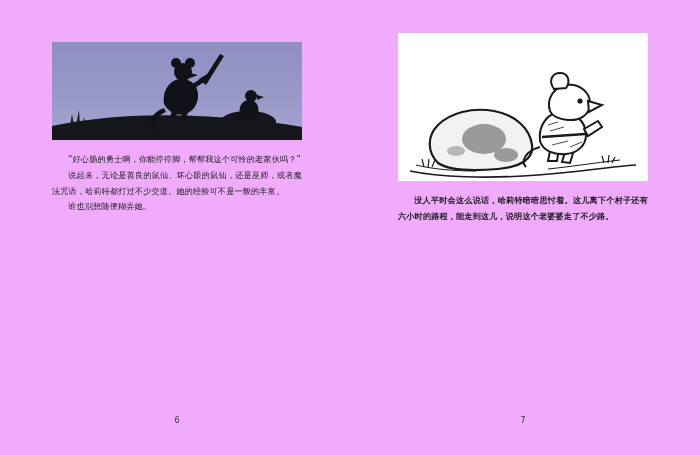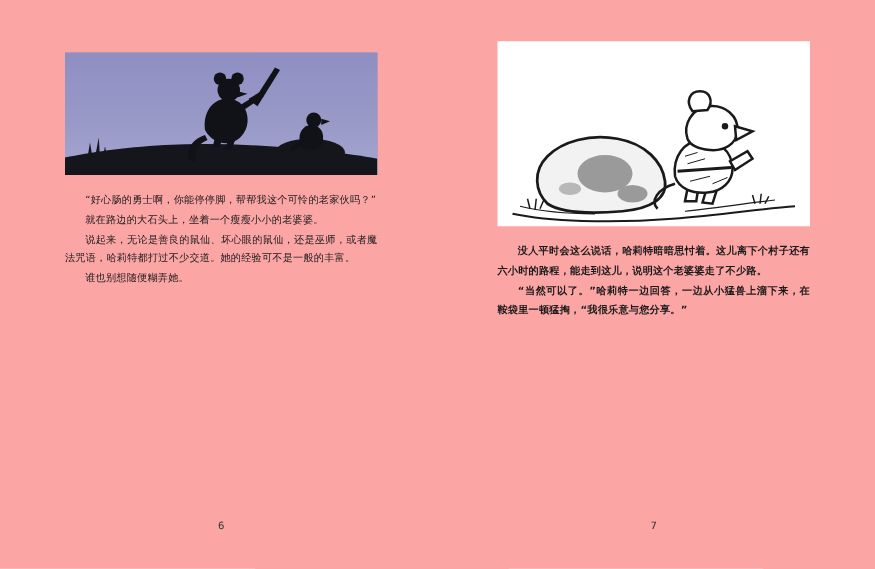--- a/index.html
+++ b/index.html
@@ -10,21 +10,21 @@
     width: 700px;
     height: 455px;
     background: #ffffff;
     font-family: "DejaVu Sans", sans-serif;
     overflow: hidden;
   }
   .spread {
     position: relative;
     width: 700px;
     height: 455px;
-    background: #fca5a5;
+    background: #f0abfc;
     display: flex;
   }
   .page {
     position: relative;
     width: 350px;
     height: 455px;
     box-sizing: border-box;
   }
   .page-inner {
     position: absolute;
@@ -142,21 +142,20 @@
             <path d="M188,72 C186,64 191,58 197,58 C204,58 208,64 206,72 C205,76 200,78 196,78 C192,78 189,76 188,72 Z"></path>
             <circle cx="199" cy="54" r="6"></circle>
             <path d="M205,53 l7,2 l-7,3 z"></path>
             <path d="M190,70 l-10,6 l2,3 l10,-6 z"></path>
           </g>
         </svg>
       </div>
 
       <div class="body-text">
         <p>“好心肠的勇士啊，你能停停脚，帮帮我这个可怜的老家伙吗？”</p>
-        <p>就在路边的大石头上，坐着一个瘦瘦小小的老婆婆。</p>
         <p>说起来，无论是善良的鼠仙、坏心眼的鼠仙，还是巫师，或者魔法咒语，哈莉特都打过不少交道。她的经验可不是一般的丰富。</p>
         <p>谁也别想随便糊弄她。</p>
       </div>
     </div>
     <div class="folio">6</div>
   </div>
 
   <div class="page right">
     <div class="page-inner">
 
@@ -204,19 +203,18 @@
 
           <g stroke="#1a1a1a" stroke-width="1.2" fill="none">
             <path d="M26,134 l-2,-8 M30,135 l1,-9 M34,134 l3,-7"></path>
             <path d="M206,130 l-2,-7 M210,130 l1,-8 M214,130 l3,-6"></path>
           </g>
         </svg>
       </div>
 
       <div class="body-text">
         <p>没人平时会这么说话，哈莉特暗暗思忖着。这儿离下个村子还有六小时的路程，能走到这儿，说明这个老婆婆走了不少路。</p>
-        <p>“当然可以了。”哈莉特一边回答，一边从小猛兽上溜下来，在鞍袋里一顿猛掏，“我很乐意与您分享。”</p>
       </div>
     </div>
     <div class="folio">7</div>
   </div>
 
 </div>
 
 </body></html>

